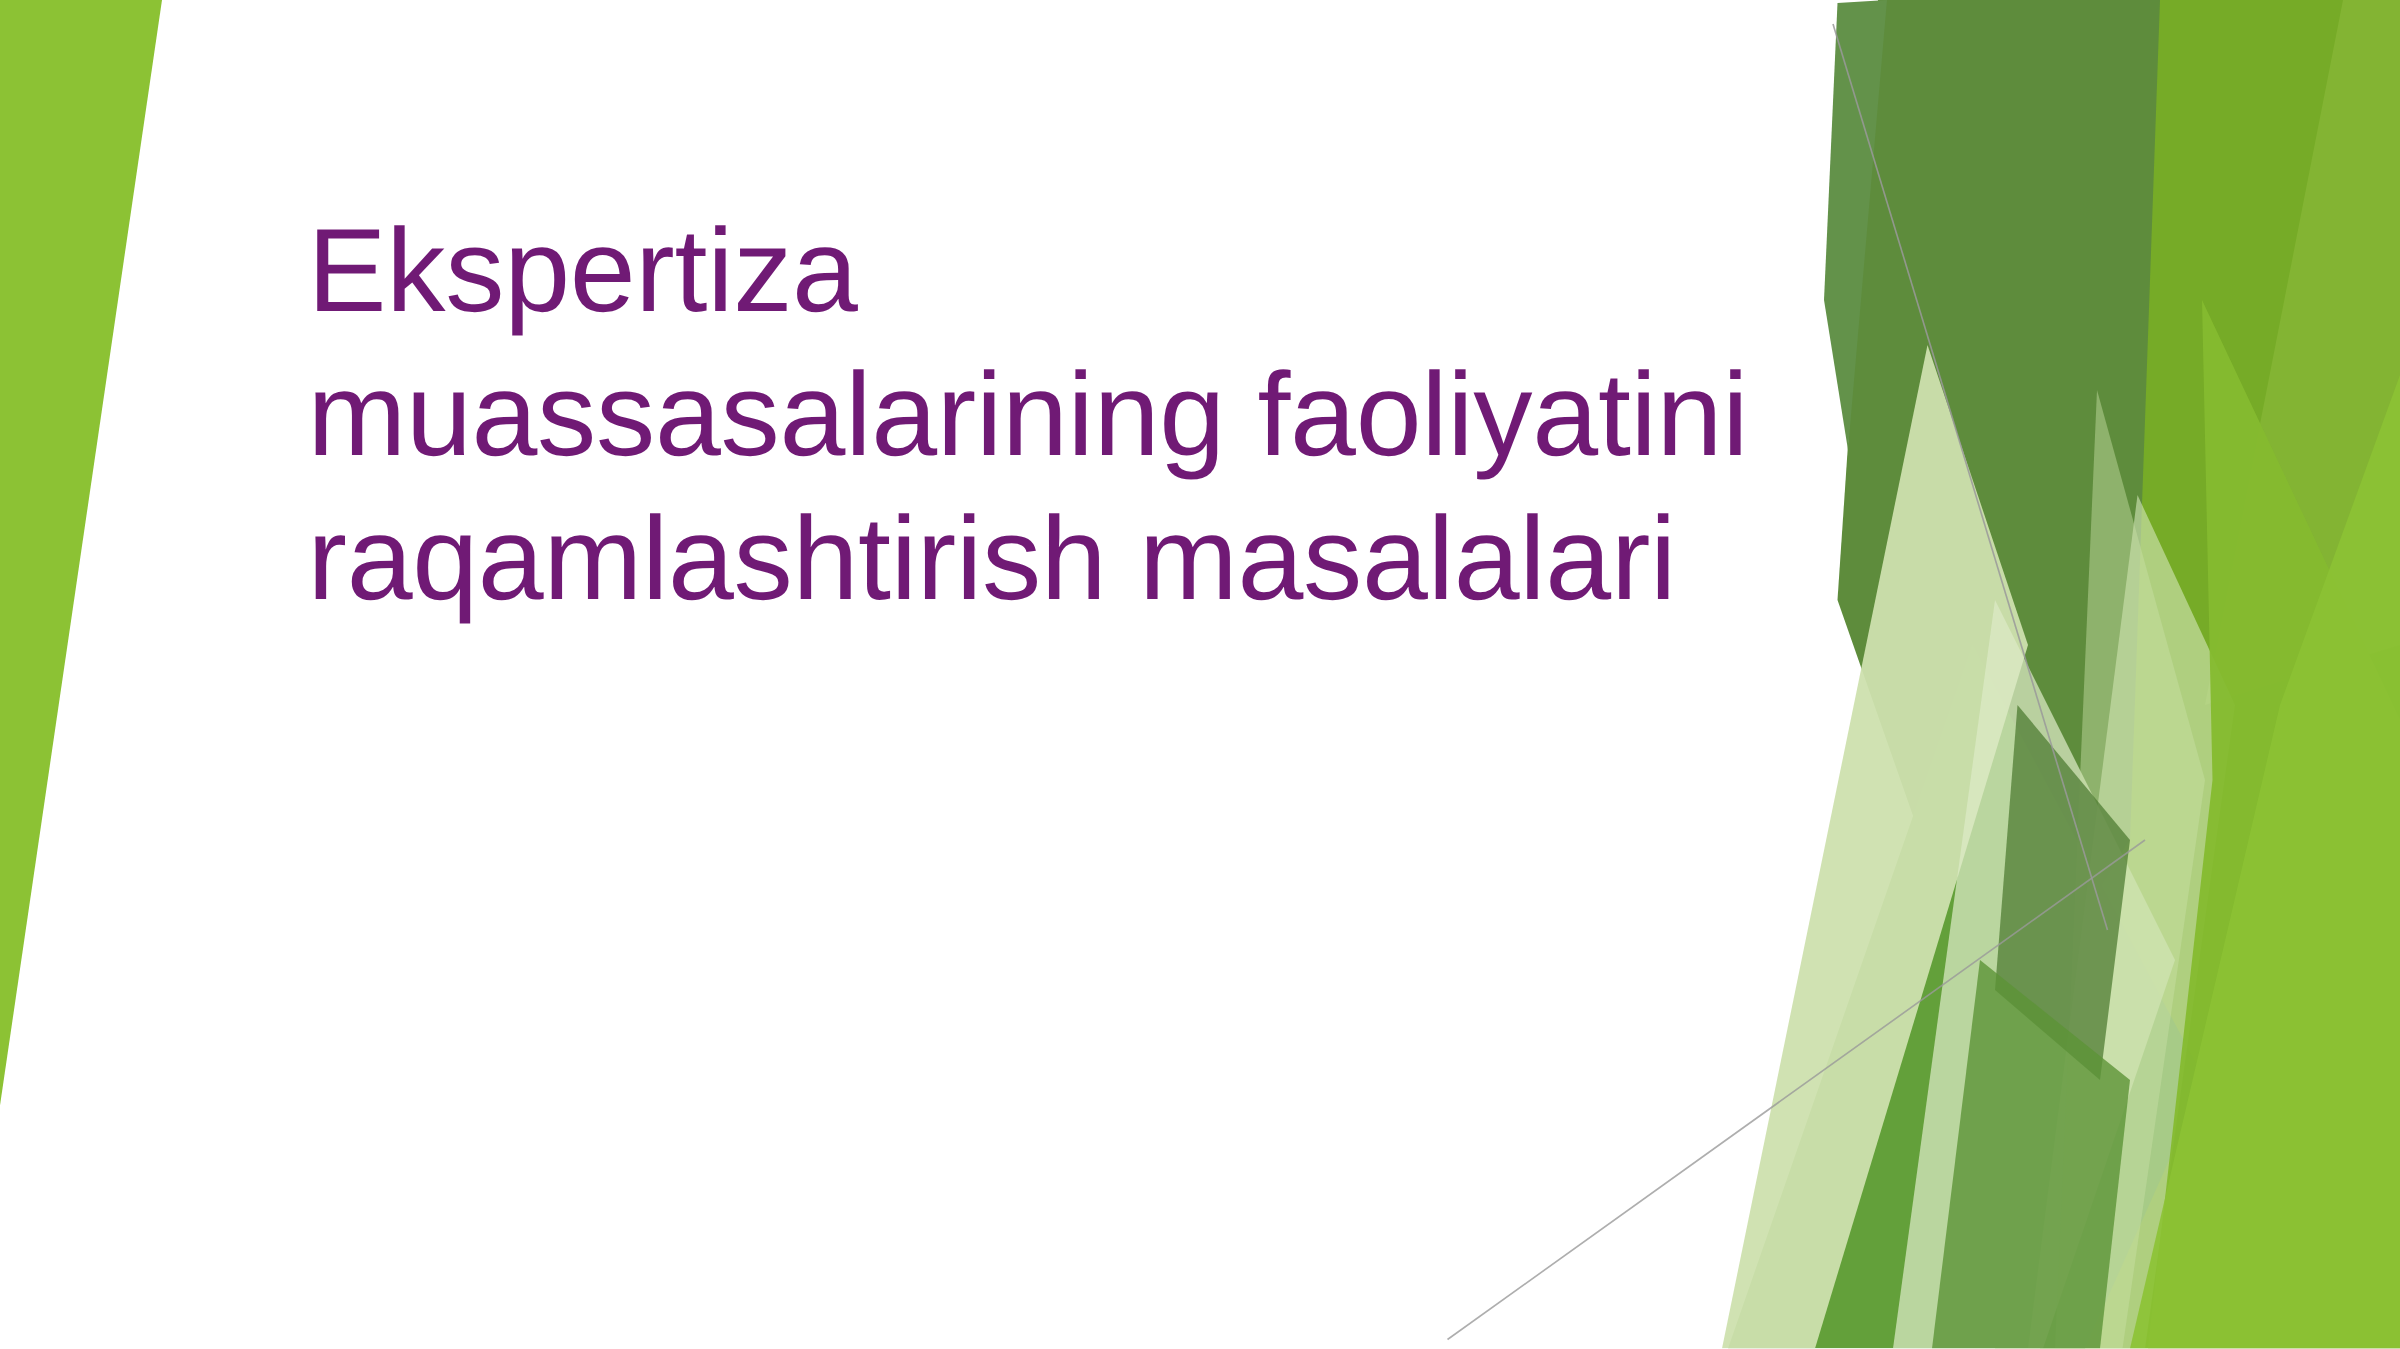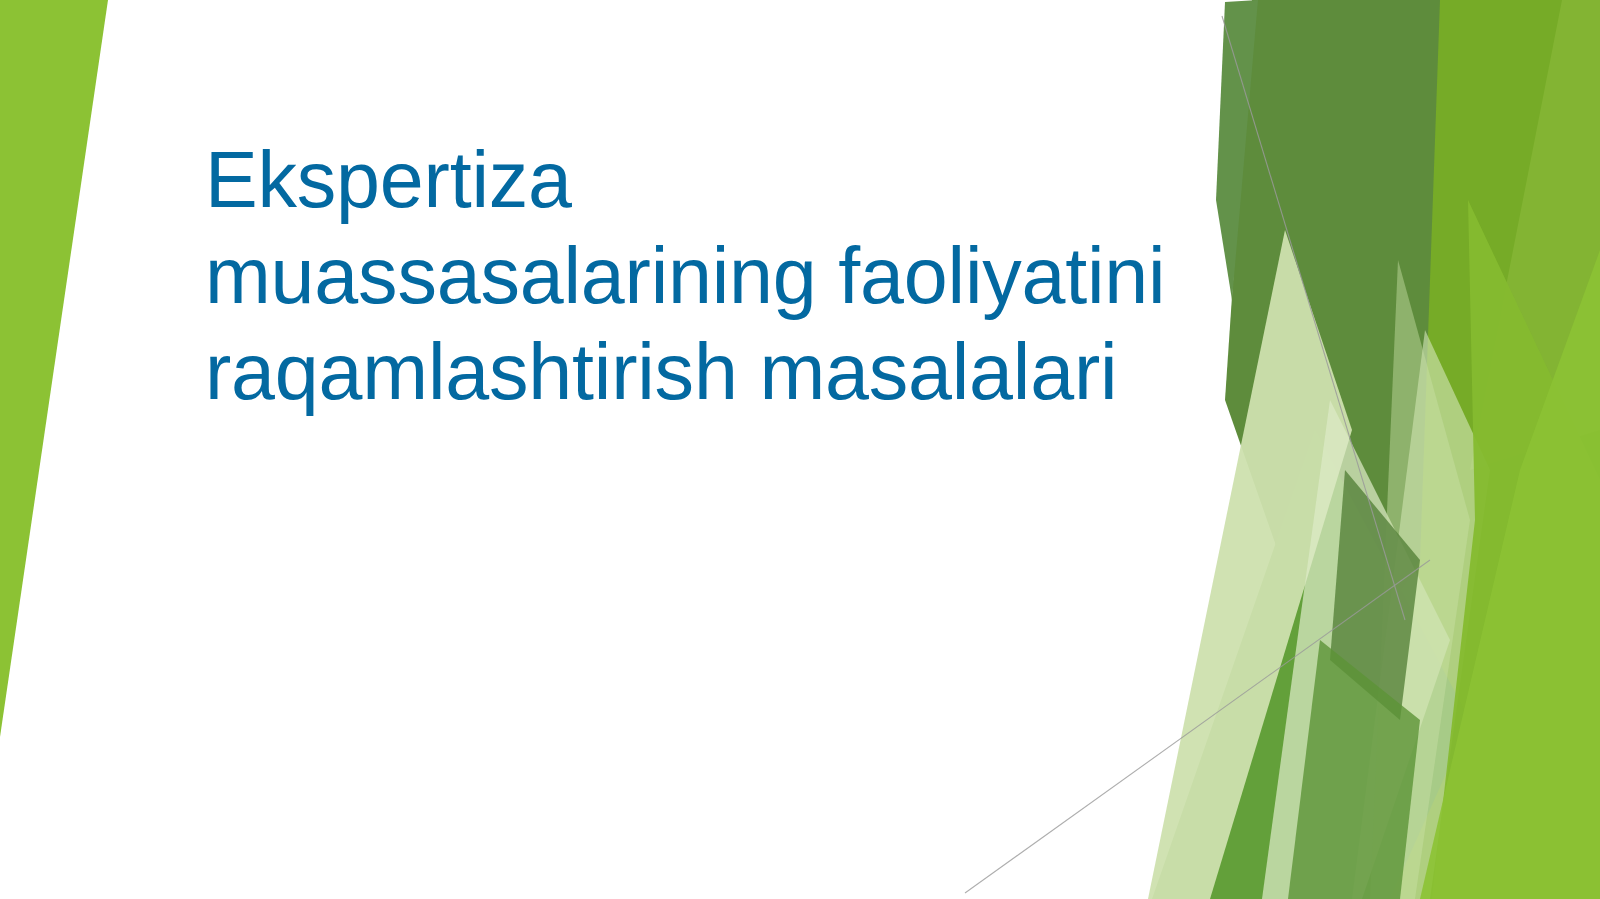--- a/index.html
+++ b/index.html
@@ -78,16 +78,16 @@
 
     <polygon points="1468,200 1600,480 1600,899 1432,899 1475,520" fill="#85BA2F" opacity="0.95"></polygon>
 
     <polygon points="1600,250 1600,899 1420,899 1520,470" fill="#8CC234" opacity="0.9"></polygon>
 
     <line x1="1222" y1="16" x2="1405" y2="620" stroke="#9A9A9A" stroke-width="1.1" opacity="0.85"></line>
     <line x1="965" y1="893" x2="1430" y2="560" stroke="#9A9A9A" stroke-width="1.1" opacity="0.8"></line>
   </svg>
 
   <div id="title-block">
-    <h1 id="title-text" style="color: #0369a1;">Ekspertiza muassasalarining faoliyatini raqamlashtirish masalalari</h1>
+    <h1 id="title-text" style="color: #701a75;">Ekspertiza muassasalarining faoliyatini raqamlashtirish masalalari</h1>
   </div>
 
 </div>
 
 </body></html>

